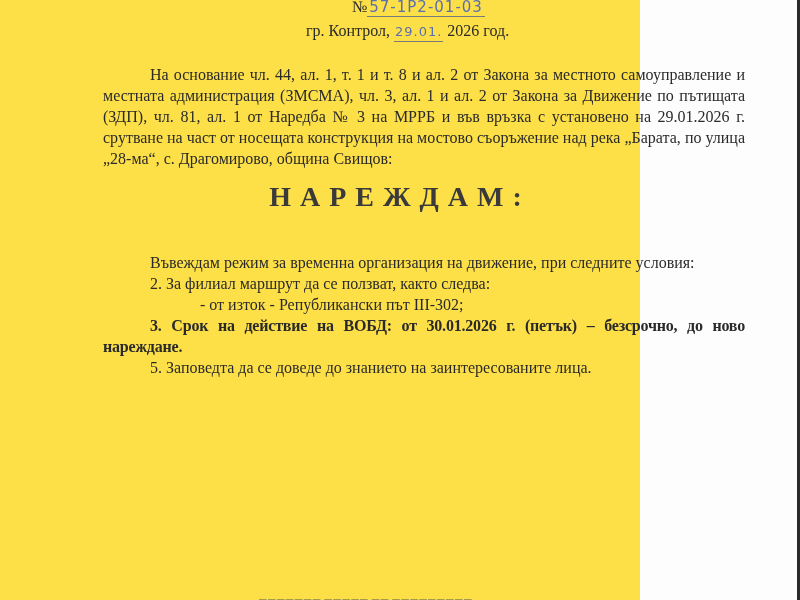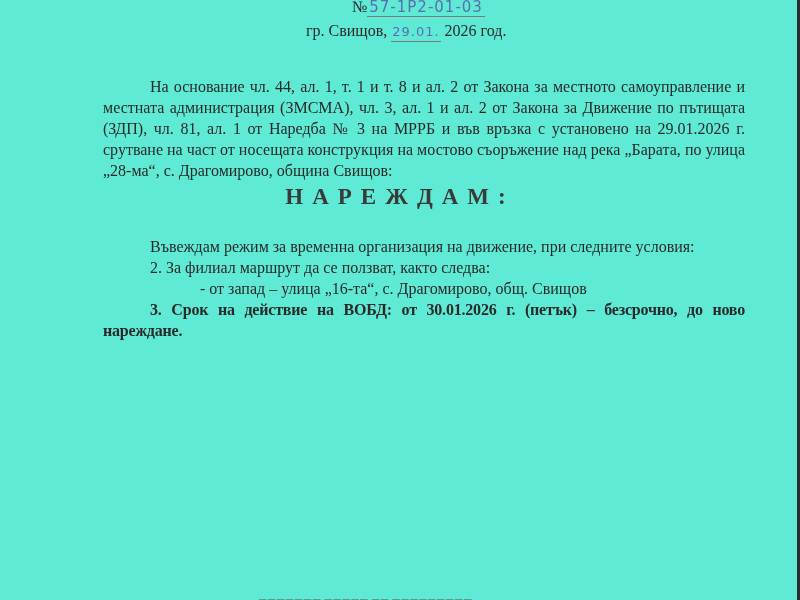--- a/index.html
+++ b/index.html
@@ -12,23 +12,23 @@
       overflow: hidden;
       background: #fdfdfd;
       position: relative;
       font-family: "Liberation Serif", "DejaVu Serif", serif;
       color: #2a2a2a;
     }
     .page {
       position: absolute;
       left: 0;
       top: 0;
-      width: 797px;
+      width: 640px;
       height: 600px;
-      background: #5eead4;
+      background: #fde047;
     }
     .right-edge {
       position: absolute;
       right: 0;
       top: 0;
       width: 3px;
       height: 600px;
       background: #2b2b2b;
     }
     .header-number {
@@ -80,36 +80,35 @@
     .indent {
       text-indent: 47px;
     }
     .bold {
       font-weight: bold;
       font-family: "Liberation Serif", serif;
       letter-spacing: -0.2px;
     }
     .intro {
       top: 64px;
-      margin-top: 12px;
     }
     .order-title {
       position: absolute;
       top: 180px;
       left: 0;
       width: 800px;
       text-align: center;
-      font-size: 23px;
+      font-size: 28px;
       font-weight: bold;
       letter-spacing: 9px;
       color: #3a3a3a;
       line-height: 34px;
     }
     .conditions {
-      top: 236px;
+      top: 252px;
     }
     .route-line {
       padding-left: 97px;
     }
     .item2 {
       padding-left: 47px;
     }
     .footer-boxes {
       position: absolute;
       left: 258px;
@@ -125,46 +124,50 @@
 </head>
 <body>
 
 <div class="page">
 
   <div class="header-number">
     <span class="no">№</span><span class="hand">57-1Р2-01-03</span>
   </div>
 
   <div class="header-date">
-    <span>гр. Свищов, </span><span class="hand">29.01.</span><span> 2026 год.</span>
+    <span>гр. Контрол, </span><span class="hand">29.01.</span><span> 2026 год.</span>
   </div>
 
   <div class="body-text intro">
     <p class="para indent">На основание чл. 44, ал. 1, т. 1 и т. 8 и ал. 2 от Закона за местното самоуправление и местната администрация (ЗМСМА), чл. 3, ал. 1 и ал. 2 от Закона за Движение по пътищата (ЗДП), чл. 81, ал. 1 от Наредба № 3 на МРРБ и във връзка с установено на 29.01.2026 г. срутване на част от носещата конструкция на мостово съоръжение над река „Барата, по улица „28-ма“, с. Драгомирово, община Свищов:</p>
   </div>
 
   <div class="order-title">НАРЕЖДАМ:</div>
 
   <div class="body-text conditions">
     <p class="para indent">Въвеждам режим за временна организация на движение, при следните условия:</p>
 
 
     <p class="para item2">
       <span>2.</span>
       <span>За филиал маршрут да се ползват, както следва:</span>
     </p>
-    <p class="para route-line">- от запад – улица „16-та“, с. Драгомирово, общ. Свищов</p>
+    <p class="para route-line">- от изток - Републикански път III-302;</p>
 
     <p class="para indent bold">
       <span>3.</span>
       <span>Срок на действие на ВОБД: от 30.01.2026 г. (петък) – безсрочно, до ново нареждане.</span>
     </p>
 
 
 
+    <p class="para indent">
+      <span>5.</span>
+      <span>Заповедта да се доведе до знанието на заинтересованите лица.</span>
+    </p>
   </div>
 
   <div class="footer-boxes">
     <div>□□□□□□□ □□□□□ □□ □□□□□□□□□</div>
     
   </div>
 </div>
 
 <div class="right-edge"></div>
 

